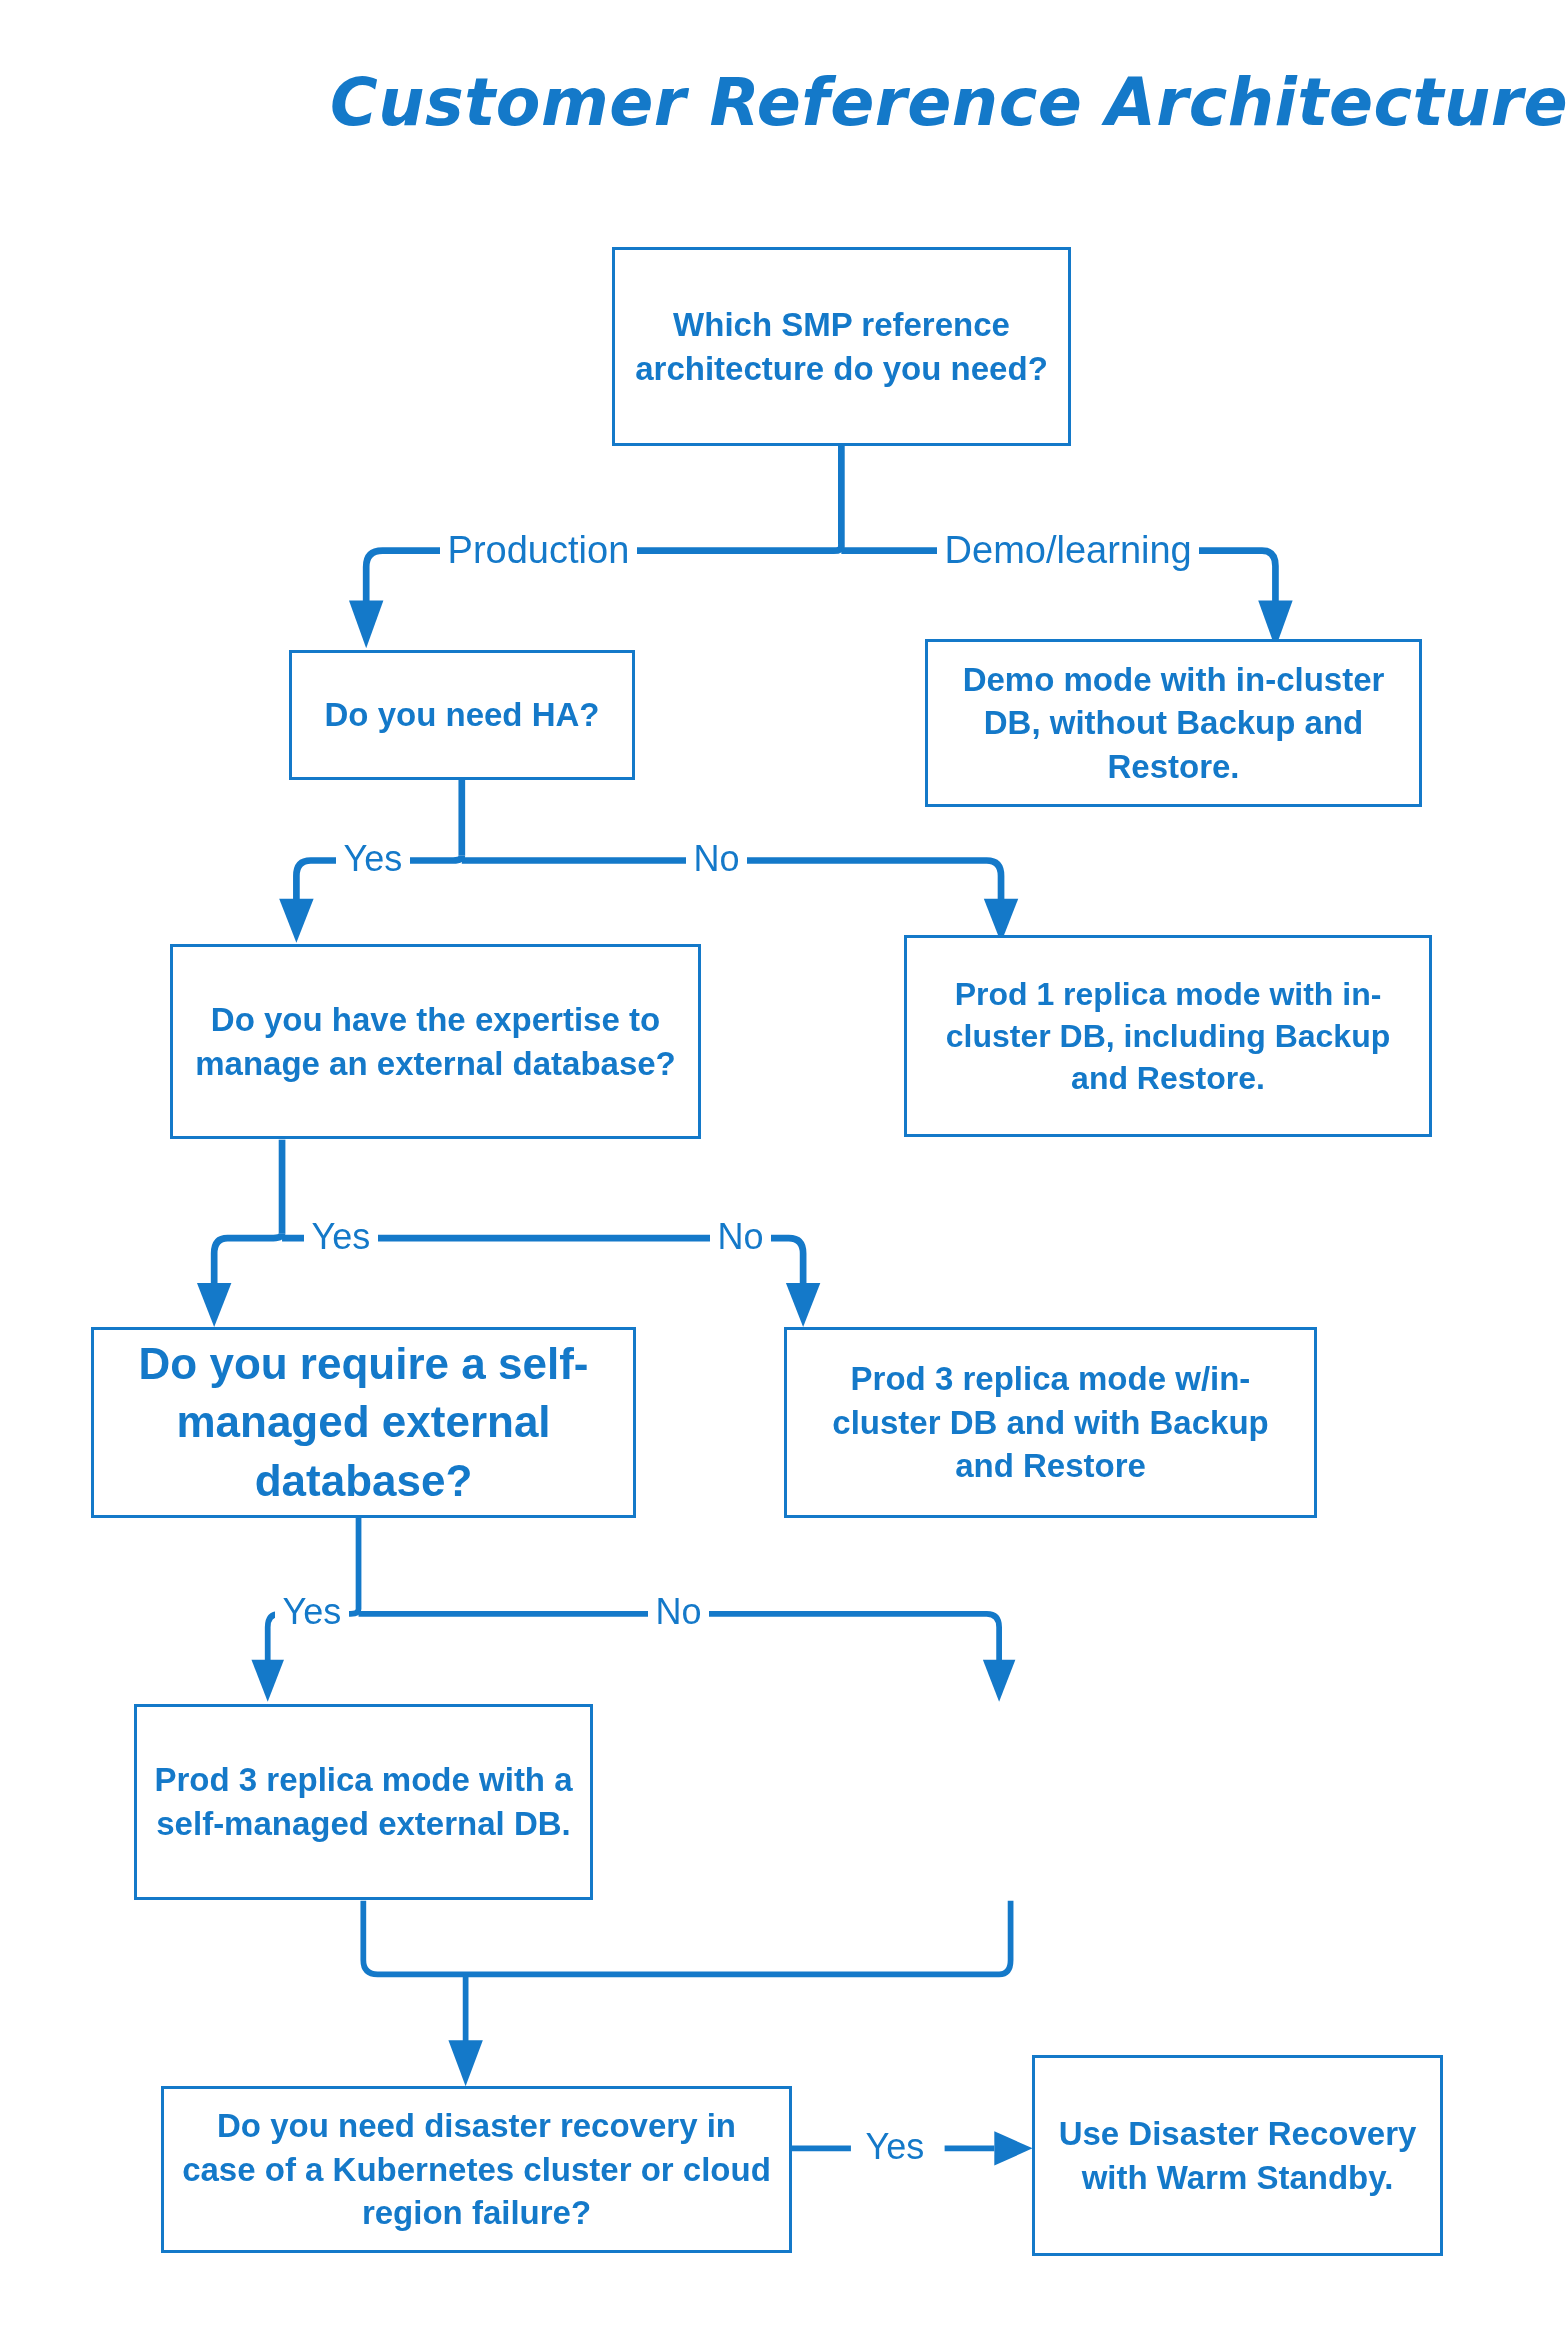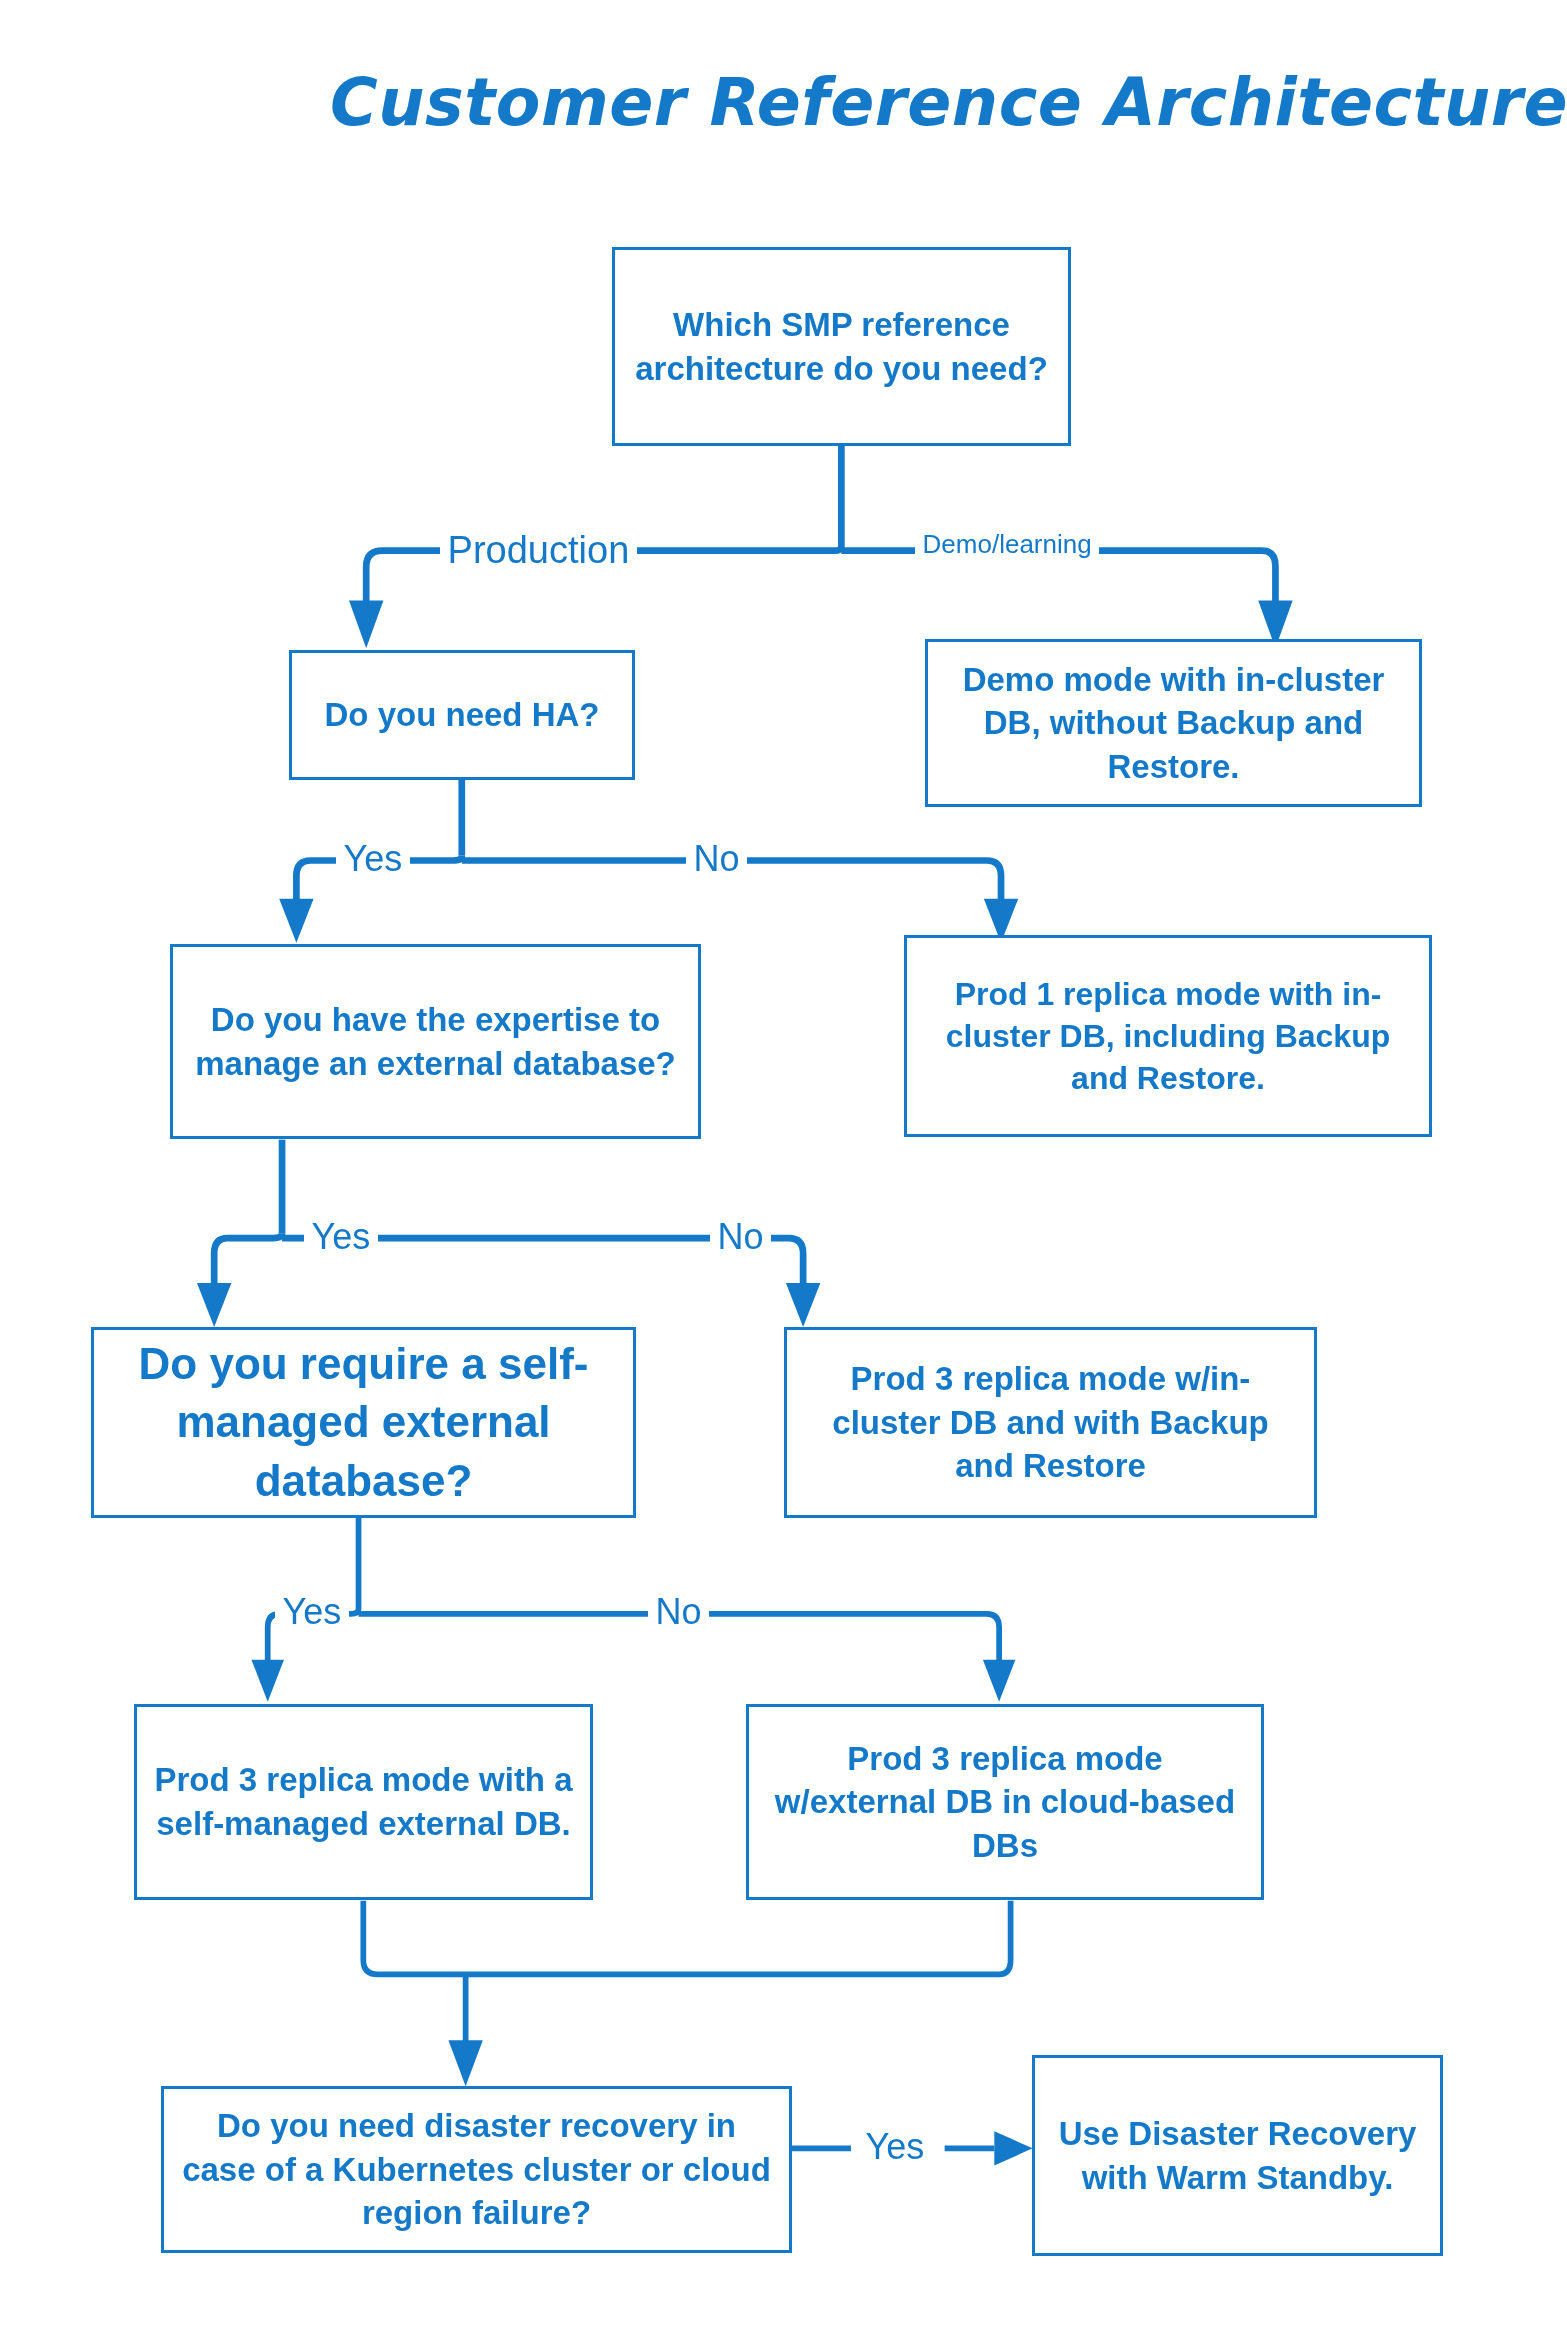--- a/index.html
+++ b/index.html
@@ -122,21 +122,21 @@
 
     <g stroke="#1479c9" stroke-width="6" fill="none">
       <path d="M828,2247 L890,2247"></path>
       <path d="M988,2247 L1040,2247"></path>
     </g>
     <polygon points="1040,2229 1040,2265 1080,2247" fill="#1479c9"></polygon>
 
   </svg>
 
   <div class="edge-label" style="left:440px; top:531px; font-size:38px;">Production</div>
-  <div class="edge-label" style="left:915px; top:531px; font-size:26px;">Demo/learning</div>
+  <div class="edge-label" style="left:937px; top:531px; font-size:38px;">Demo/learning</div>
 
   <div class="edge-label" style="left:336px; top:841px;">Yes</div>
   <div class="edge-label" style="left:686px; top:841px;">No</div>
 
   <div class="edge-label" style="left:304px; top:1219px;">Yes</div>
   <div class="edge-label" style="left:710px; top:1219px;">No</div>
 
   <div class="edge-label" style="left:275px; top:1594px;">Yes</div>
   <div class="edge-label" style="left:648px; top:1594px;">No</div>
 
@@ -167,23 +167,20 @@
   </div>
 
   <div class="node-box" style="left:784px; top:1327px; width:533px; height:191px; font-size:33px;">
     <span class="node-text">Prod 3 replica mode w/in-cluster DB and with Backup and Restore</span>
   </div>
 
   <div class="node-box" style="left:134px; top:1704px; width:459px; height:196px; font-size:33px;">
     <span class="node-text">Prod 3 replica mode with a self-managed external DB.</span>
   </div>
 
-  <div class="node-box" style="left:746px; top:1704px; width:518px; height:196px; font-size:33px;">
-    <span class="node-text">Prod 3 replica mode w/external DB in cloud-based DBs</span>
-  </div>
 
   <div class="node-box" style="left:161px; top:2086px; width:631px; height:167px; font-size:33px;">
     <span class="node-text">Do you need disaster recovery in case of a Kubernetes cluster or cloud region failure?</span>
   </div>
 
   <div class="node-box" style="left:1032px; top:2055px; width:411px; height:201px; font-size:33px;">
     <span class="node-text">Use Disaster Recovery with Warm Standby.</span>
   </div>
 
 </div>

